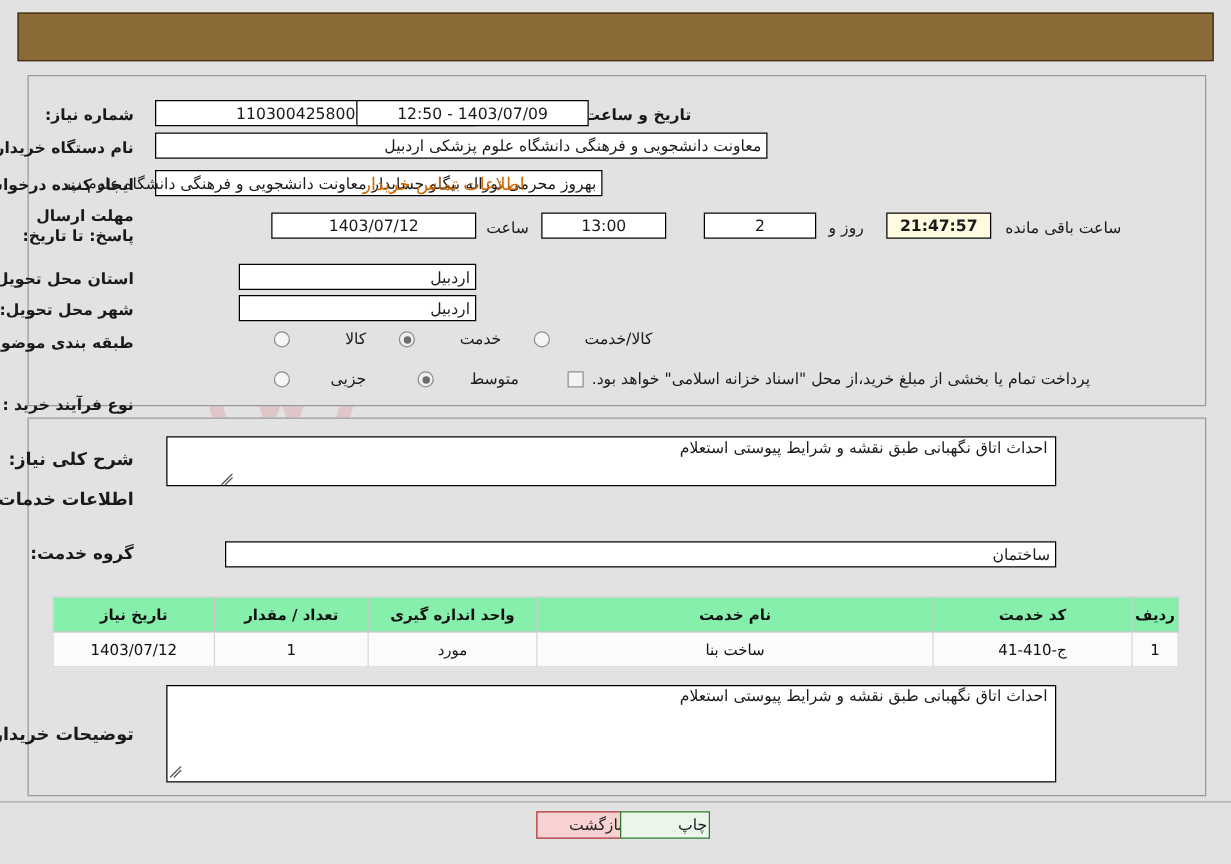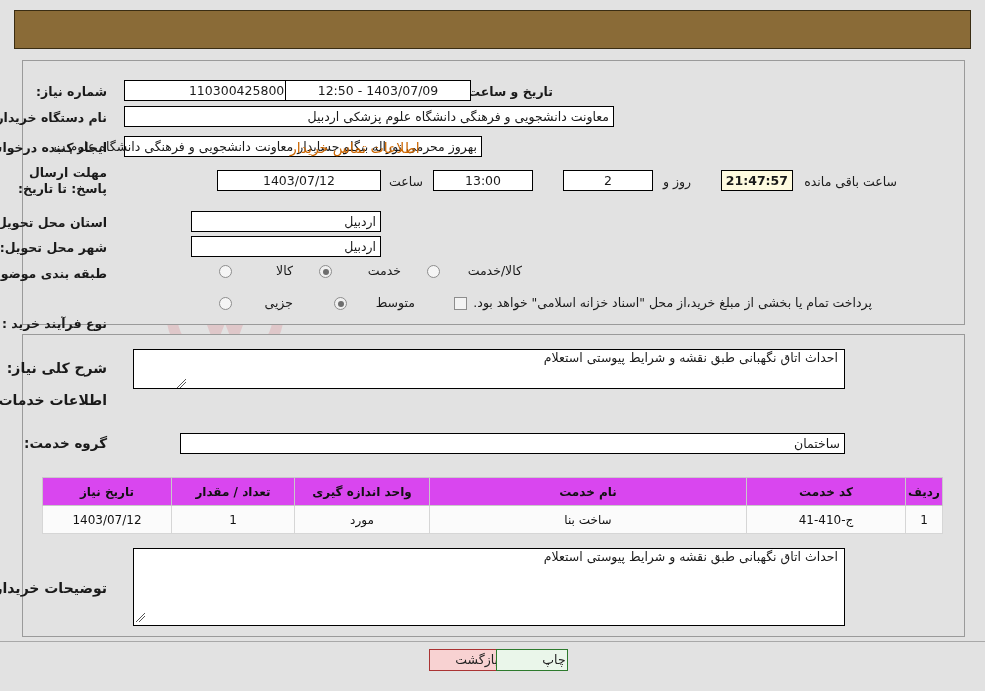--- a/index.html
+++ b/index.html
@@ -186,21 +186,21 @@
     left: 42px;
     top: 477px;
     width: 901px;
     border-collapse: collapse;
     font-size: 12px;
     z-index: 20;
     background: #fff;
     border: 1px solid #c9c9c9;
   }
   #svc-table th {
-    background: #d946ef;
+    background: #86efac;
     border: 1px solid #c9c9c9;
     font-weight: bold;
     height: 25px;
     color: #111;
     font-size: 12px;
   }
   #svc-table td {
     background: #fbfbfb;
     border: 1px solid #d6d6d6;
     height: 25px;
@@ -272,21 +272,21 @@
   <div class="lbl lbl-b" style="right:878px; top:140px;">ایجاد کننده درخواست:</div>
   <div class="fld rgt" style="right:503px; top:136px; width:358px; overflow:visible;">بهروز محرمی نوراله بیگلو حسابدار معاونت دانشجویی و فرهنگی دانشگاه علوم پ</div>
   <a class="link" style="left:290px; top:140px;">اطلاعات تماس خریدار</a>
 
   <div class="lbl lbl-b" style="right:878px; top:165px; width:96px; text-align:right; white-space:normal; line-height:16px;">مهلت ارسال پاسخ: تا تاریخ:</div>
   <div class="fld ctr" style="right:604px; top:170px; width:164px;">1403/07/12</div>
   <div class="plain" style="right:562px; top:174px;">ساعت</div>
   <div class="fld ctr" style="right:452px; top:170px; width:100px;">13:00</div>
   <div class="fld ctr" style="right:332px; top:170px; width:90px;">2</div>
   <div class="plain" style="right:294px; top:174px;">روز و</div>
-  <div class="fld ctr highlight" style="right:192px; top:170px; width:72px; font-weight:bold;">21:47:57</div>
+  <div class="fld ctr highlight" style="right:192px; top:170px; width:84px; font-weight:bold;">21:47:57</div>
   <div class="plain" style="right:88px; top:174px;margin-left:11px;">ساعت باقی مانده</div>
 
   <div class="lbl lbl-b" style="right:878px; top:215px;">استان محل تحویل:</div>
   <div class="fld rgt" style="right:604px; top:211px; width:190px;">اردبیل</div>
 
   <div class="lbl lbl-b" style="right:878px; top:240px;">شهر محل تحویل:</div>
   <div class="fld rgt" style="right:604px; top:236px; width:190px;">اردبیل</div>
 
   <div class="lbl lbl-b" style="right:878px; top:266px;">طبقه بندی موضوعی:</div>
   <div class="radio" style="right:753px; top:265px;"></div>

